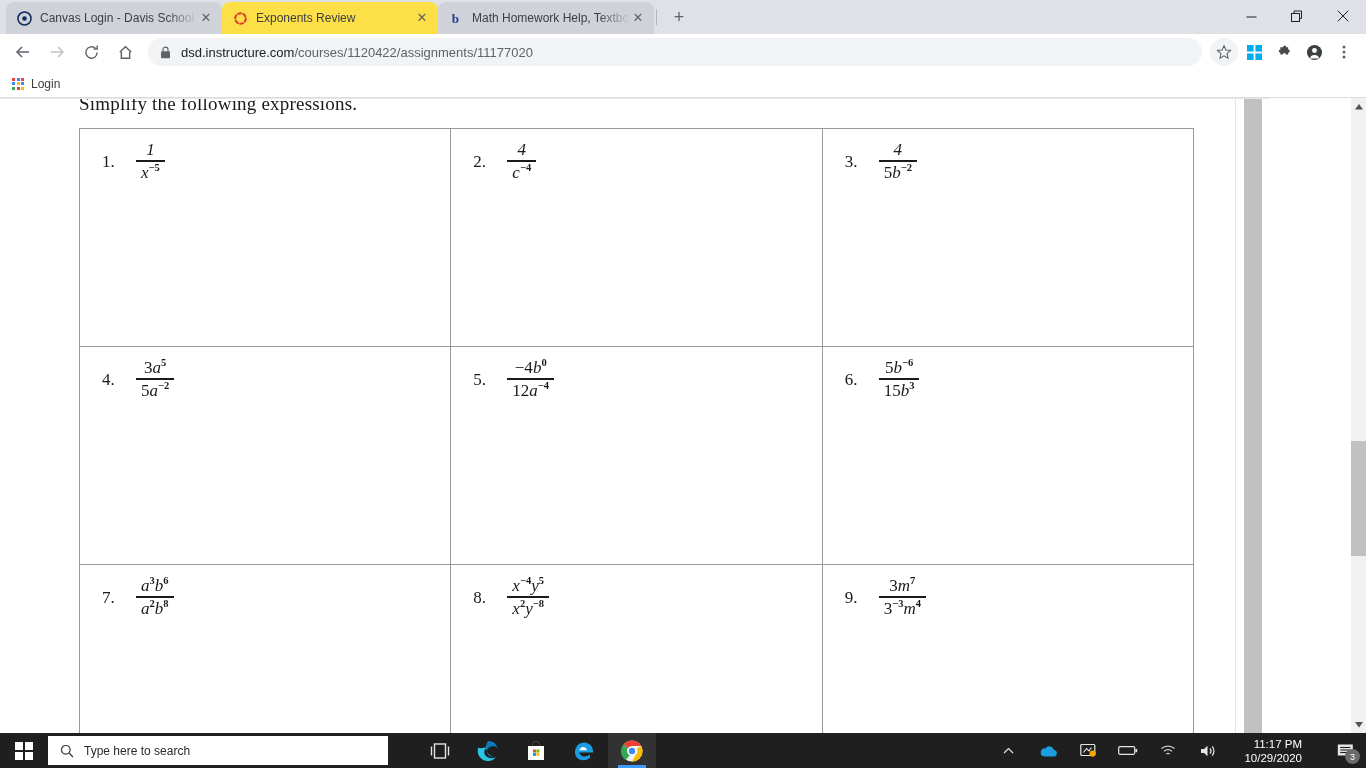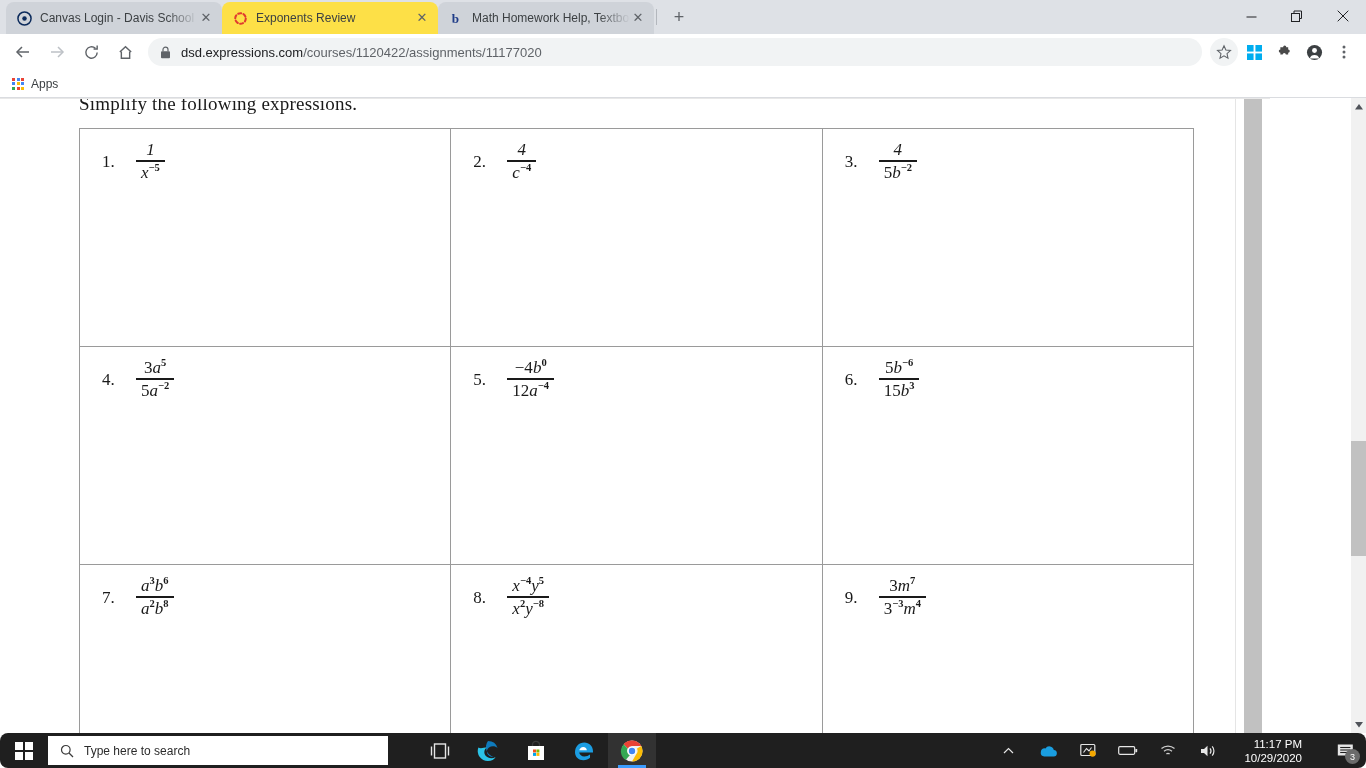--- a/index.html
+++ b/index.html
@@ -172,21 +172,21 @@
   .bs-arrow.down { bottom: 0; }
   .bs-thumb {
     position: absolute; left: 0; width: 16px;
     top: 343px; height: 115px; background: #c1c1c1;
   }
 
   
   .taskbar {
     position: absolute; left: 0; bottom: 0;
     width: 1366px; height: 35px; background: #1f1f1f;
-    display: flex; align-items: center; border-radius: 8px;
+    display: flex; align-items: center;
   }
   .start-btn { width: 48px; height: 35px; display: flex; align-items: center; justify-content: center; }
   .win-logo { display: grid; grid-template-columns: 8px 8px; grid-template-rows: 8px 8px; gap: 2px; }
   .win-logo i { display: block; background: #ffffff; }
   .search-box {
     width: 340px; height: 29px; background: #ffffff;
     display: flex; align-items: center; padding-left: 12px;
     font-size: 12px; color: #2b2b2b;
   }
   .search-box .mag { margin-right: 10px; display: flex; color: #3b3b3b; }
@@ -313,21 +313,21 @@
       </svg>
     </div>
 
     <div class="omnibox" title="dsd.instructure.com/courses/1120422/assignments/11177020">
       <span class="lock-ico">
         <svg width="11" height="13" viewBox="0 0 11 13">
           <rect x="1" y="5.2" width="9" height="7" rx="1" fill="#5f6368"></rect>
           <path d="M3 5.2V3.6a2.5 2.5 0 0 1 5 0v1.6" fill="none" stroke="#5f6368" stroke-width="1.2"></path>
         </svg>
       </span>
-      <span class="url-host">dsd.expressions.com</span>
+      <span class="url-host">dsd.instructure.com</span>
         <span class="url-path">/courses/1120422/assignments/11177020</span>
     </div>
 
     <div class="tb-right">
       <div class="tb-ico star-wrap">
         <svg width="16" height="16" viewBox="0 0 18 18">
           <polygon points="9,2 11.1,6.8 16.3,7.3 12.4,10.8 13.5,16 9,13.3 4.5,16 5.6,10.8 1.7,7.3 6.9,6.8" fill="none" stroke="#5f6368" stroke-width="1.2"></polygon>
         </svg>
       </div>
       <div class="tb-ico">
@@ -366,21 +366,21 @@
         <i style="background:#ea4335"></i>
           <i style="background:#4285f4"></i>
           <i style="background:#ea4335"></i>
         <i style="background:#4285f4"></i>
           <i style="background:#fbbc05"></i>
           <i style="background:#4285f4"></i>
         <i style="background:#34a853"></i>
           <i style="background:#ea4335"></i>
           <i style="background:#fbbc05"></i>
       </span>
-      <span>Apps</span>
+      <span>Login</span>
     </div>
   </div>
 
   <div class="viewport">
     <div class="page-area">
 
       <div class="doc-frame">
         <div class="doc-inner">
 
           <div class="doc-title">Simplify the following expressions.</div>

